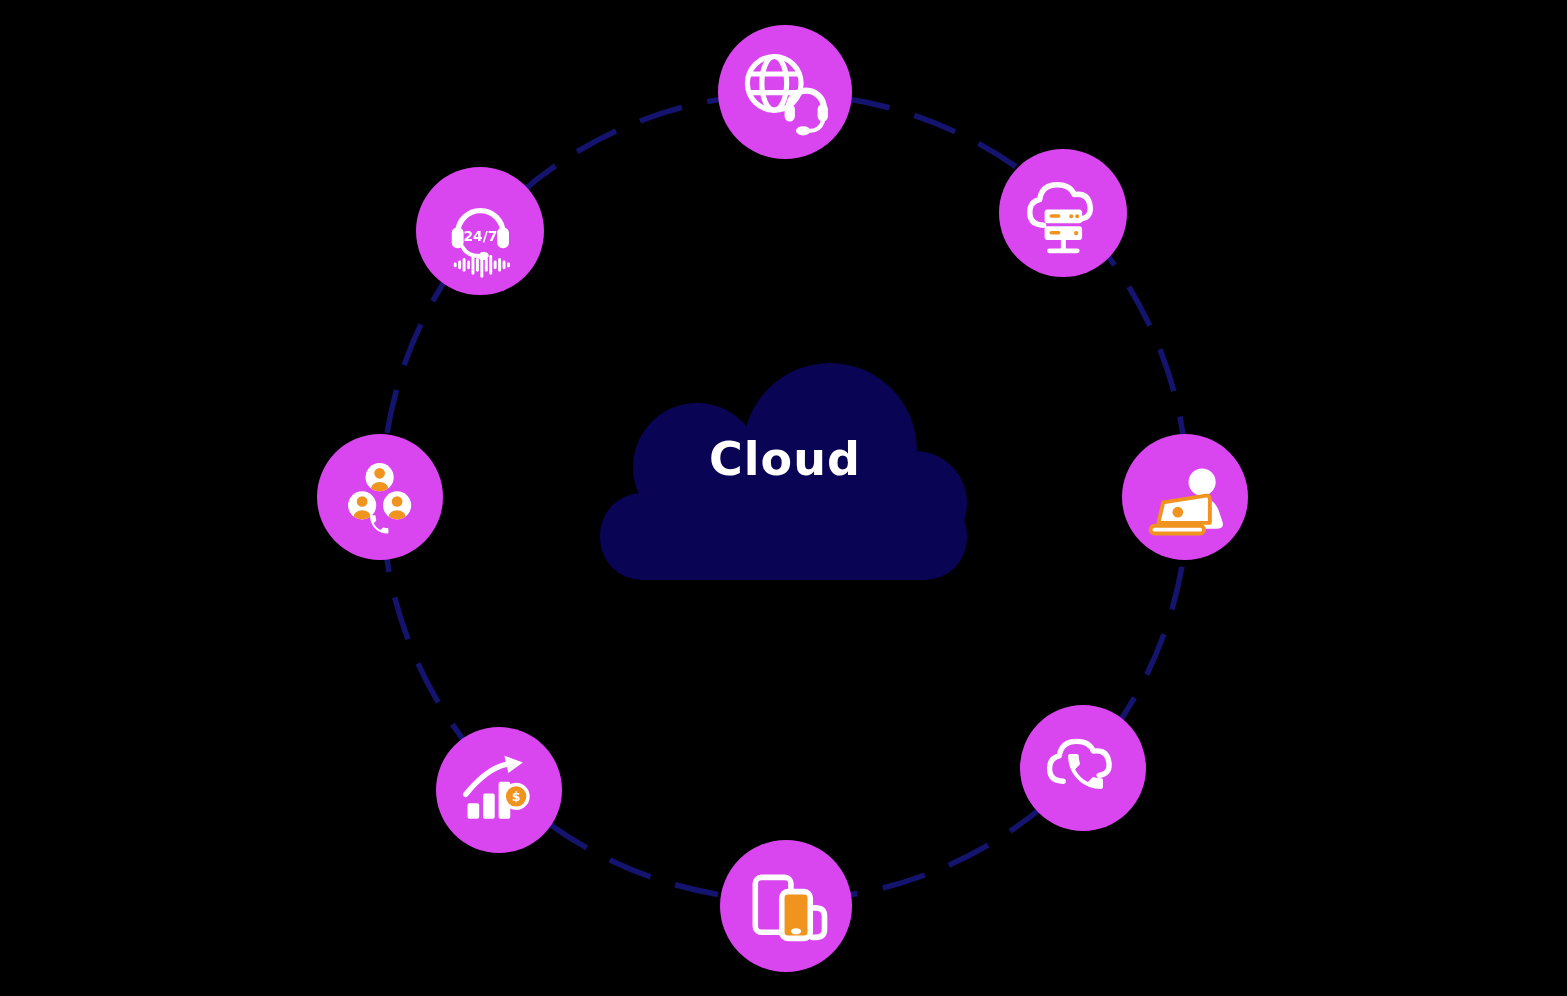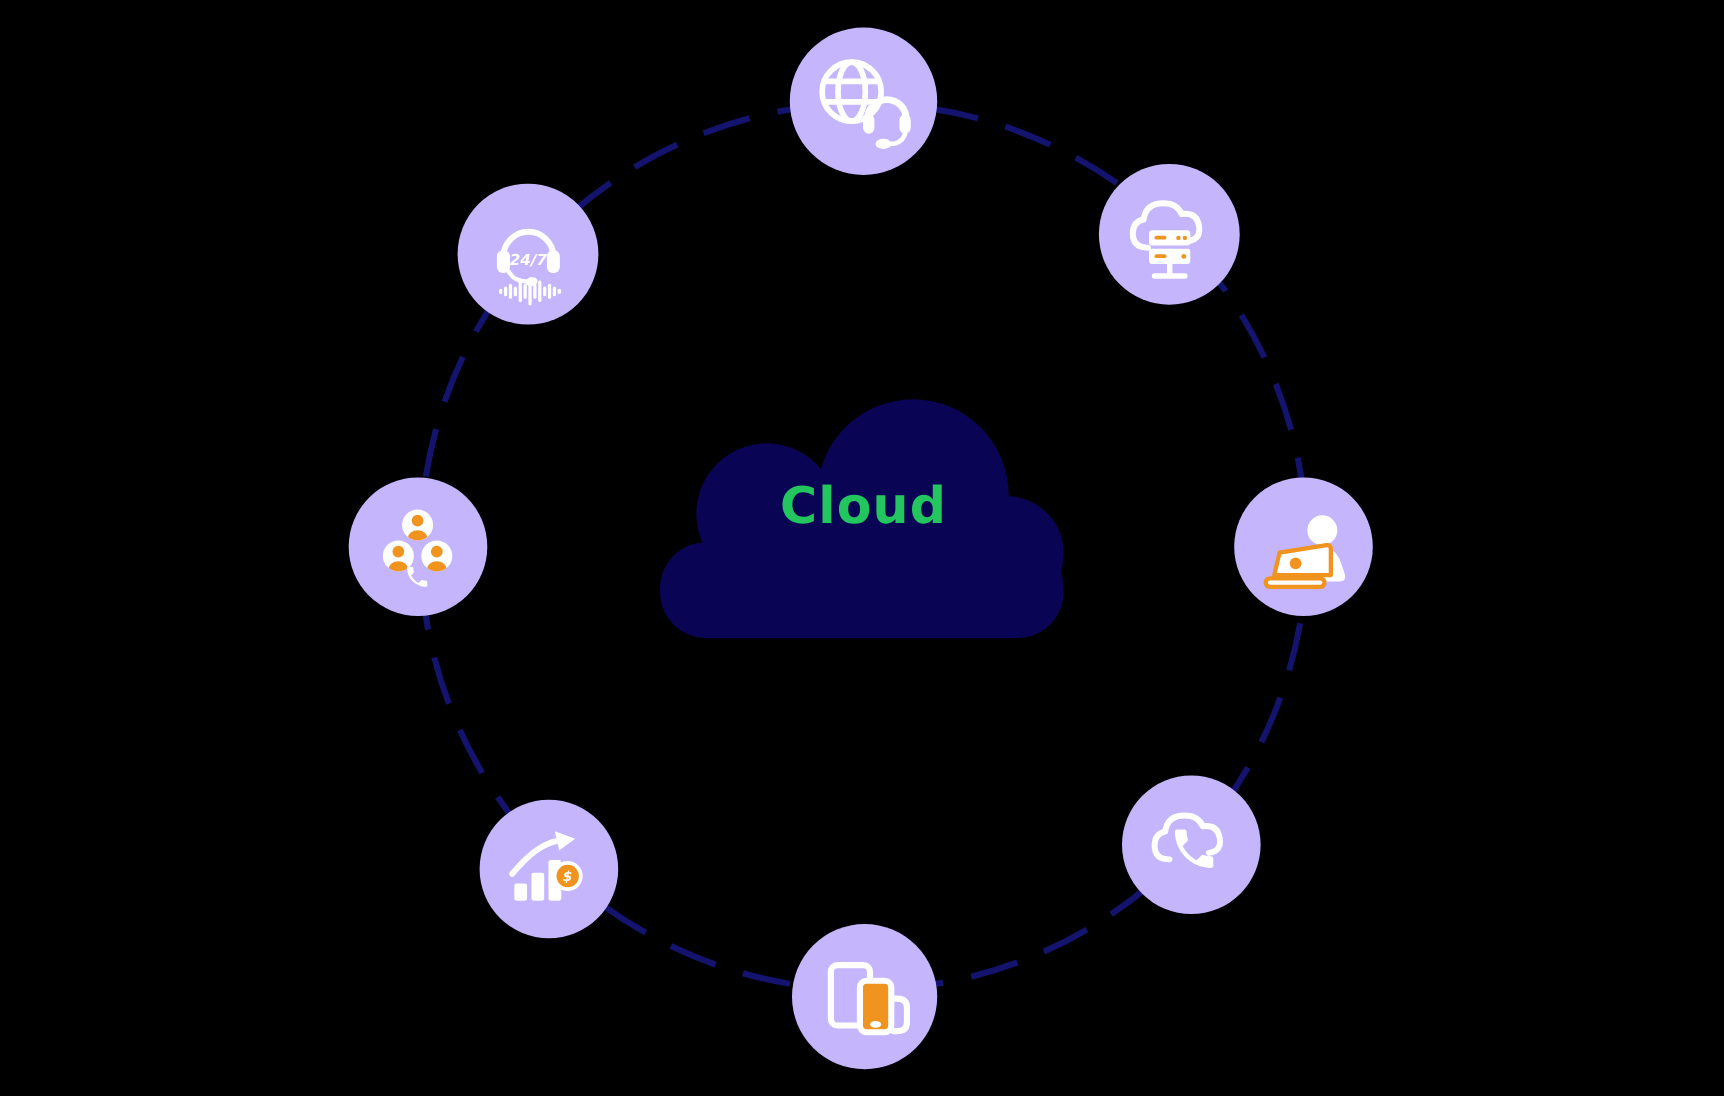--- a/index.html
+++ b/index.html
@@ -1,22 +1,22 @@
 <!DOCTYPE html>
 <html><head>
 <meta charset="utf-8">
 <style>
   html,body{margin:0;padding:0;background:#000;}
   .stage{position:relative;width:1567px;height:996px;background:#000;overflow:hidden;
          font-family:"DejaVu Sans","Liberation Sans",sans-serif;}
   .ring-svg{position:absolute;left:0;top:0;}
   .cloud-svg{position:absolute;left:585px;top:355px;}
   .cloud-title{position:absolute;left:585px;top:430px;width:400px;text-align:center;
-               color:#22c55e;font-weight:700;font-size:46px;line-height:59px;letter-spacing:1px;}
-  .node{position:absolute;background:#c4b5fd;border-radius:50%;font-style:italic;}
+               color:#ffffff;font-weight:700;font-size:46px;line-height:59px;letter-spacing:1px;}
+  .node{position:absolute;background:#d946ef;border-radius:50%;}
   .node svg{position:absolute;left:13%;top:13%;width:74%;height:74%;}
   #n-top{left:718px;top:25px;width:134px;height:134px;}
   #n-tr {left:999px;top:149px;width:128px;height:128px;}
   #n-r  {left:1122px;top:434px;width:126px;height:126px;}
   #n-br {left:1020px;top:705px;width:126px;height:126px;}
   #n-b  {left:720px;top:840px;width:132px;height:132px;}
   #n-bl {left:436px;top:727px;width:126px;height:126px;}
   #n-l  {left:317px;top:434px;width:126px;height:126px;}
   #n-tl {left:416px;top:167px;width:128px;height:128px;}
   .w{fill:#fff;}

